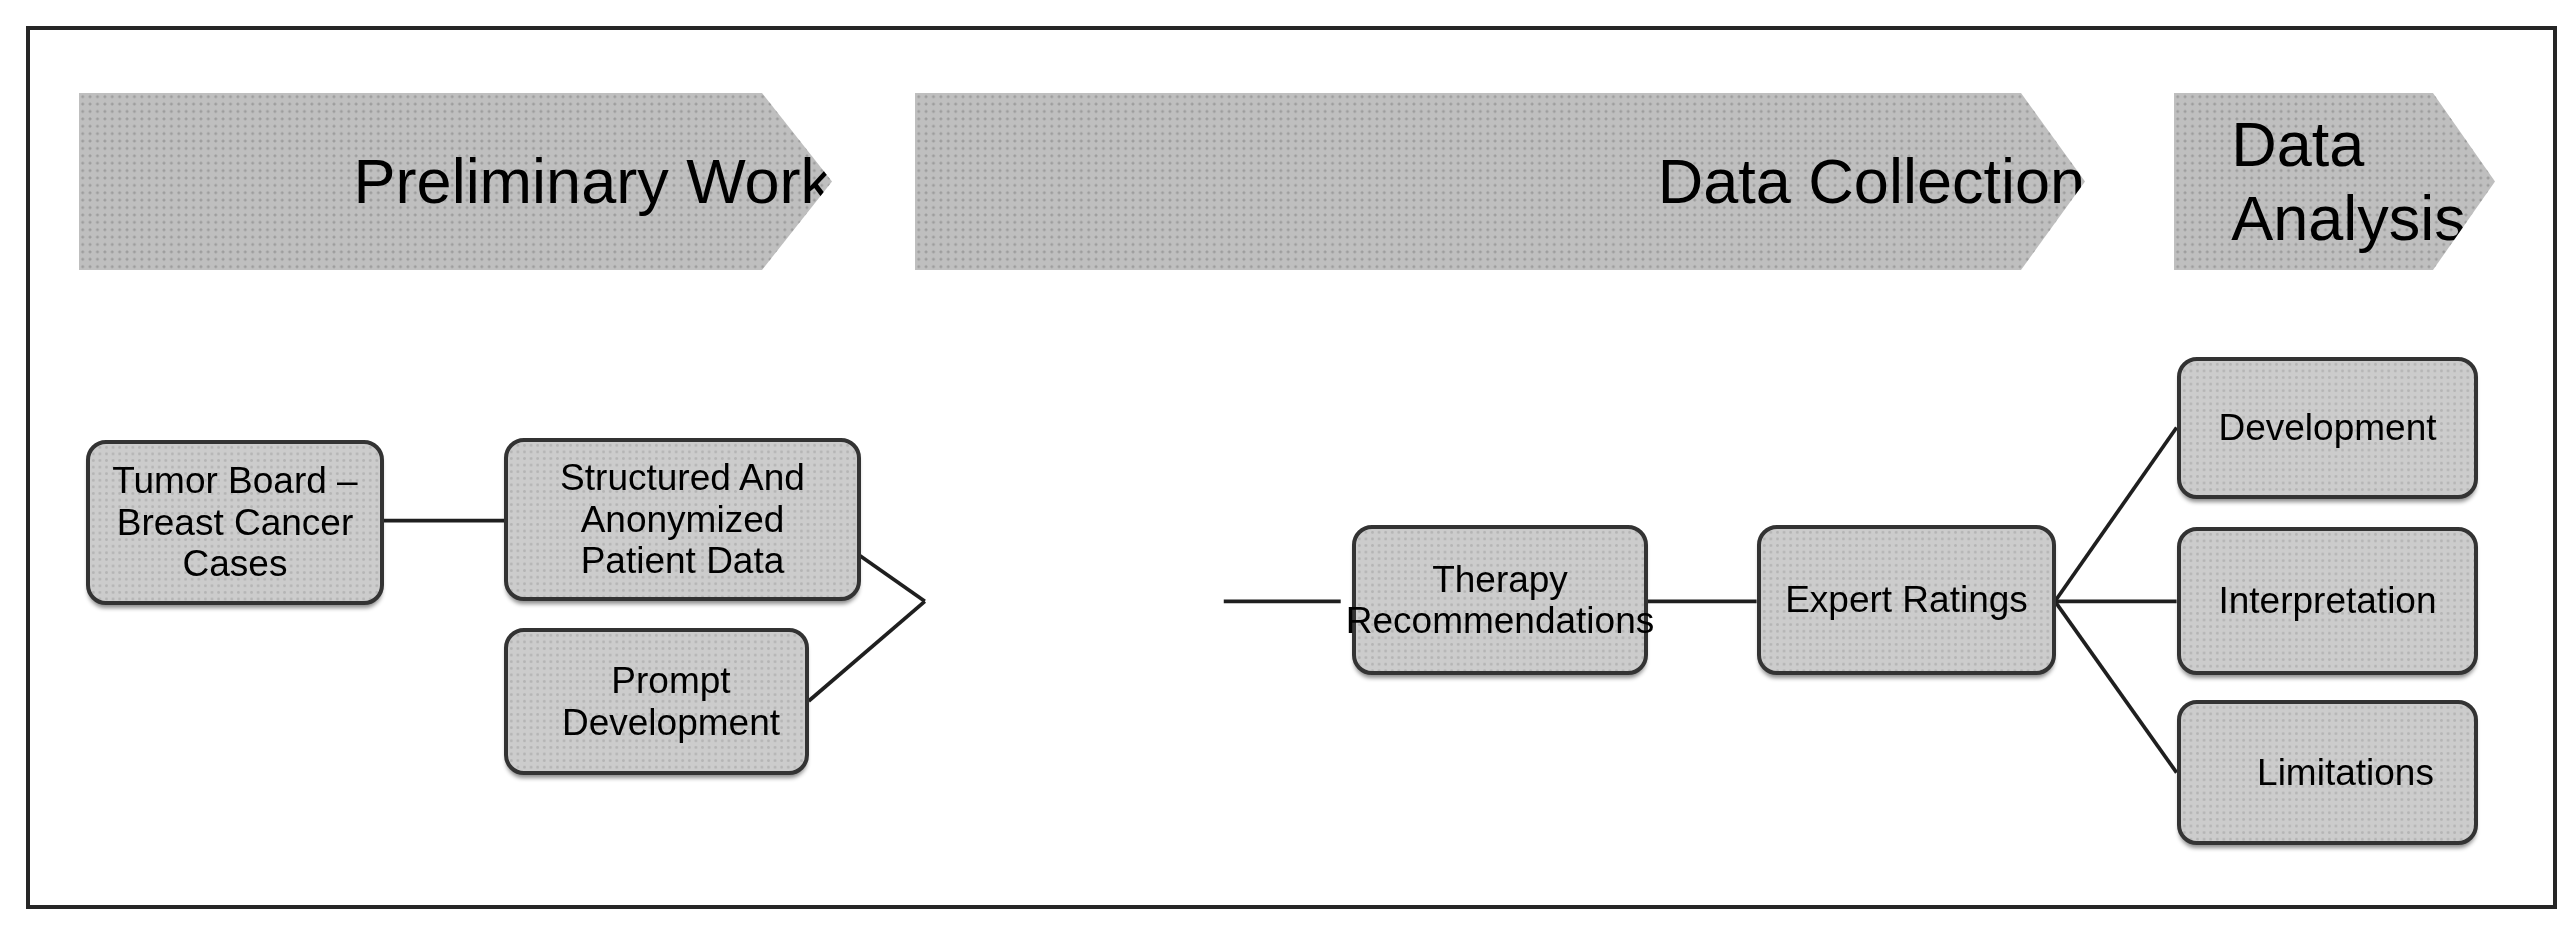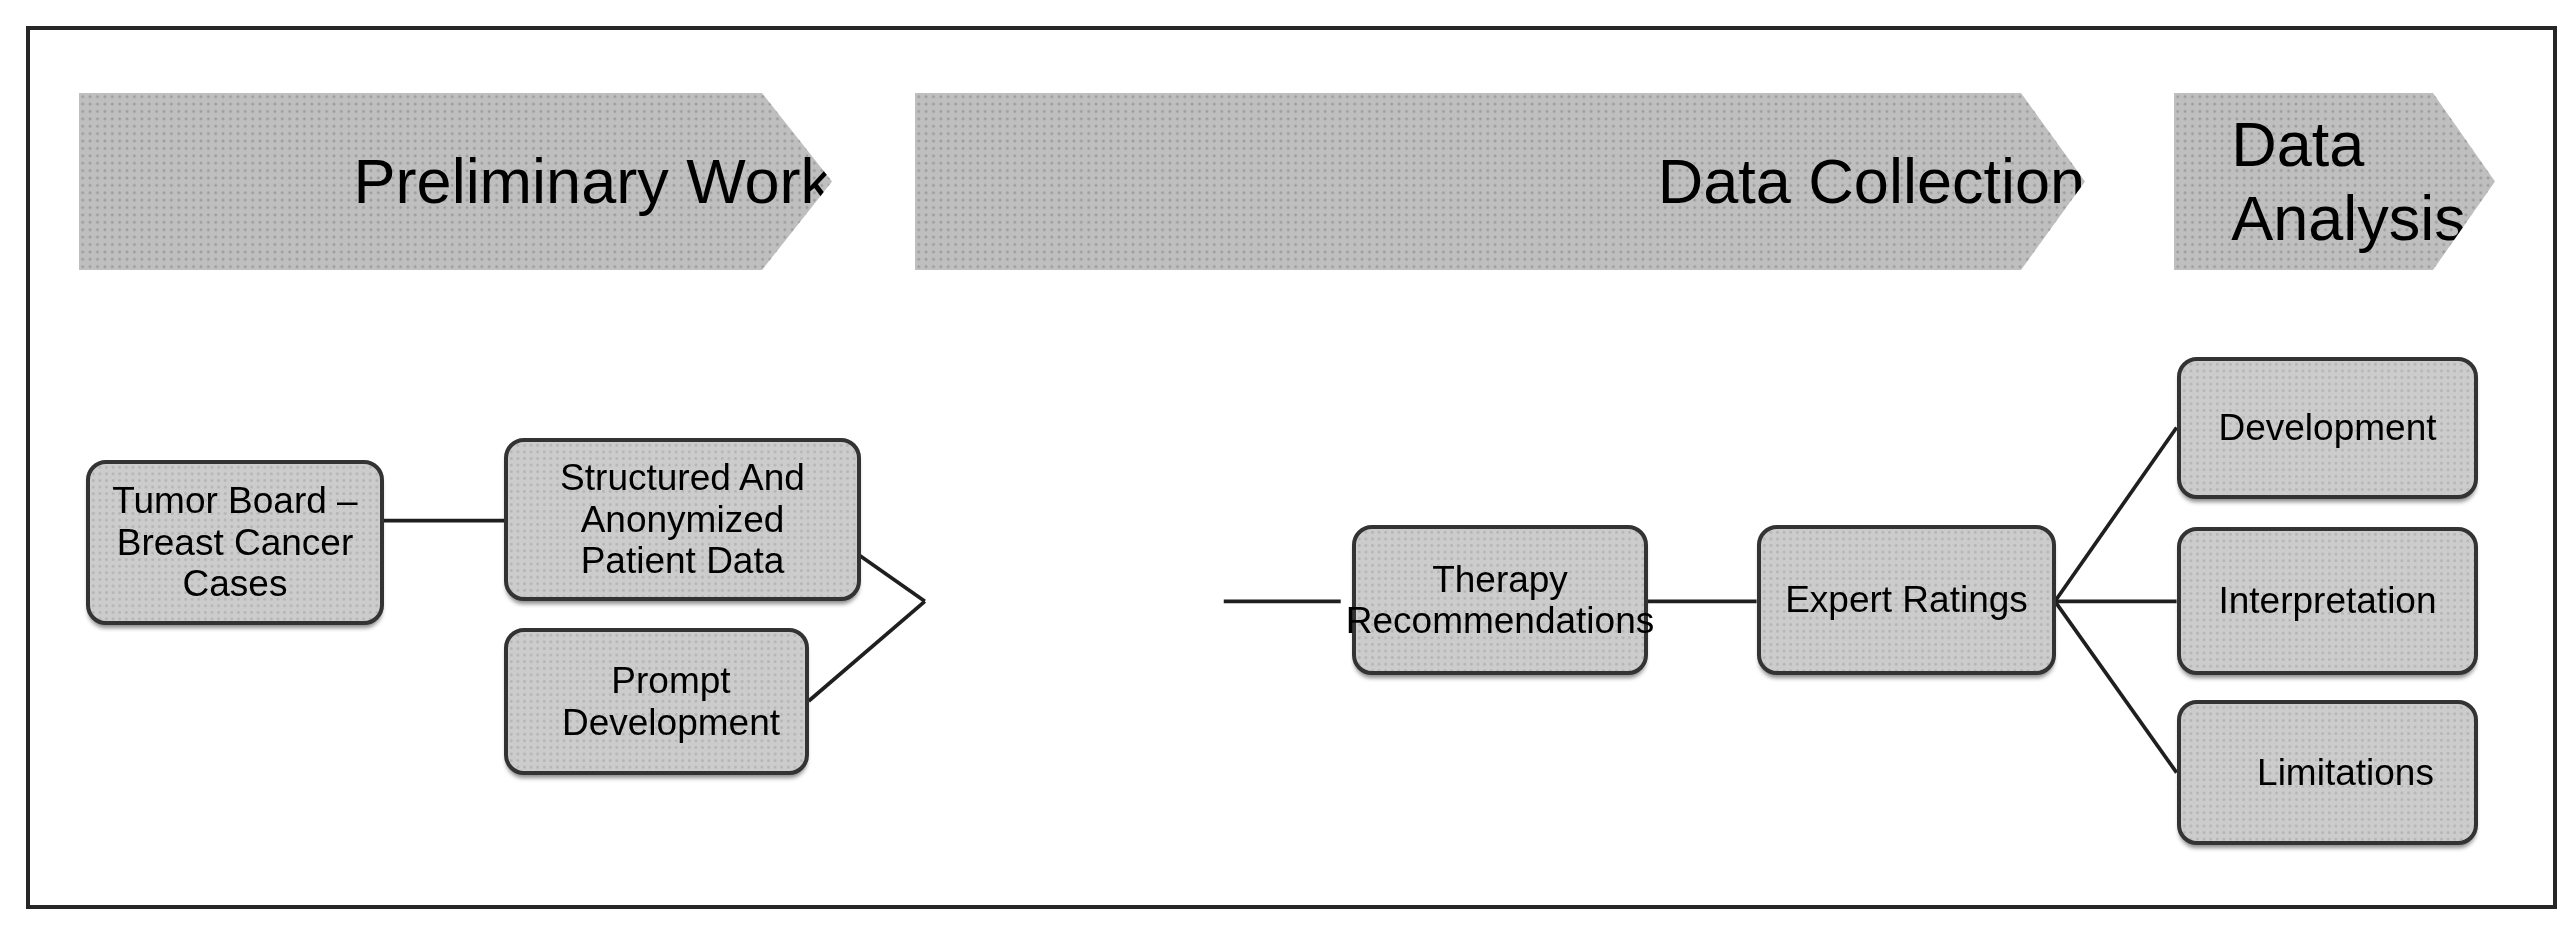--- a/index.html
+++ b/index.html
@@ -63,21 +63,21 @@
     display: flex;
     align-items: center;
     justify-content: center;
     text-align: center;
     font-size: 37px;
     line-height: 1.12;
     white-space: pre-line;
     color: #000000;
     box-shadow: 0 5px 4.1px -2.5px rgba(0,0,0,0.45);
   }
-  .node--tumor          { left: 86px;  top: 440px; width: 298px; height: 165px; margin-top: 20px; }
+  .node--tumor          { left: 86px;  top: 440px; width: 298px; height: 165px; }
   .node--structured     { left: 504px;  top: 438px; width: 357px; height: 163px; }
   .node--prompt         { left: 504px;  top: 628px; width: 305px; height: 147px; padding-left: 29px; }
   .node--chatgpt        { left: 925px; top: 527px; width: 299px; height: 148px; }
   .node--therapy        { left: 1352px; top: 525px; width: 296px; height: 150px; }
   .node--expert         { left: 1757px; top: 525px; width: 299px; height: 150px; }
   .node--statistics     { left: 2177px; top: 357px; width: 301px; height: 142px; }
   .node--interpretation { left: 2177px; top: 527px; width: 301px; height: 148px; align-items: center; }
   .node--limitations    { left: 2177px; top: 700px; width: 301px; height: 145px; padding-left: 36px; }
   
   .connectors {

